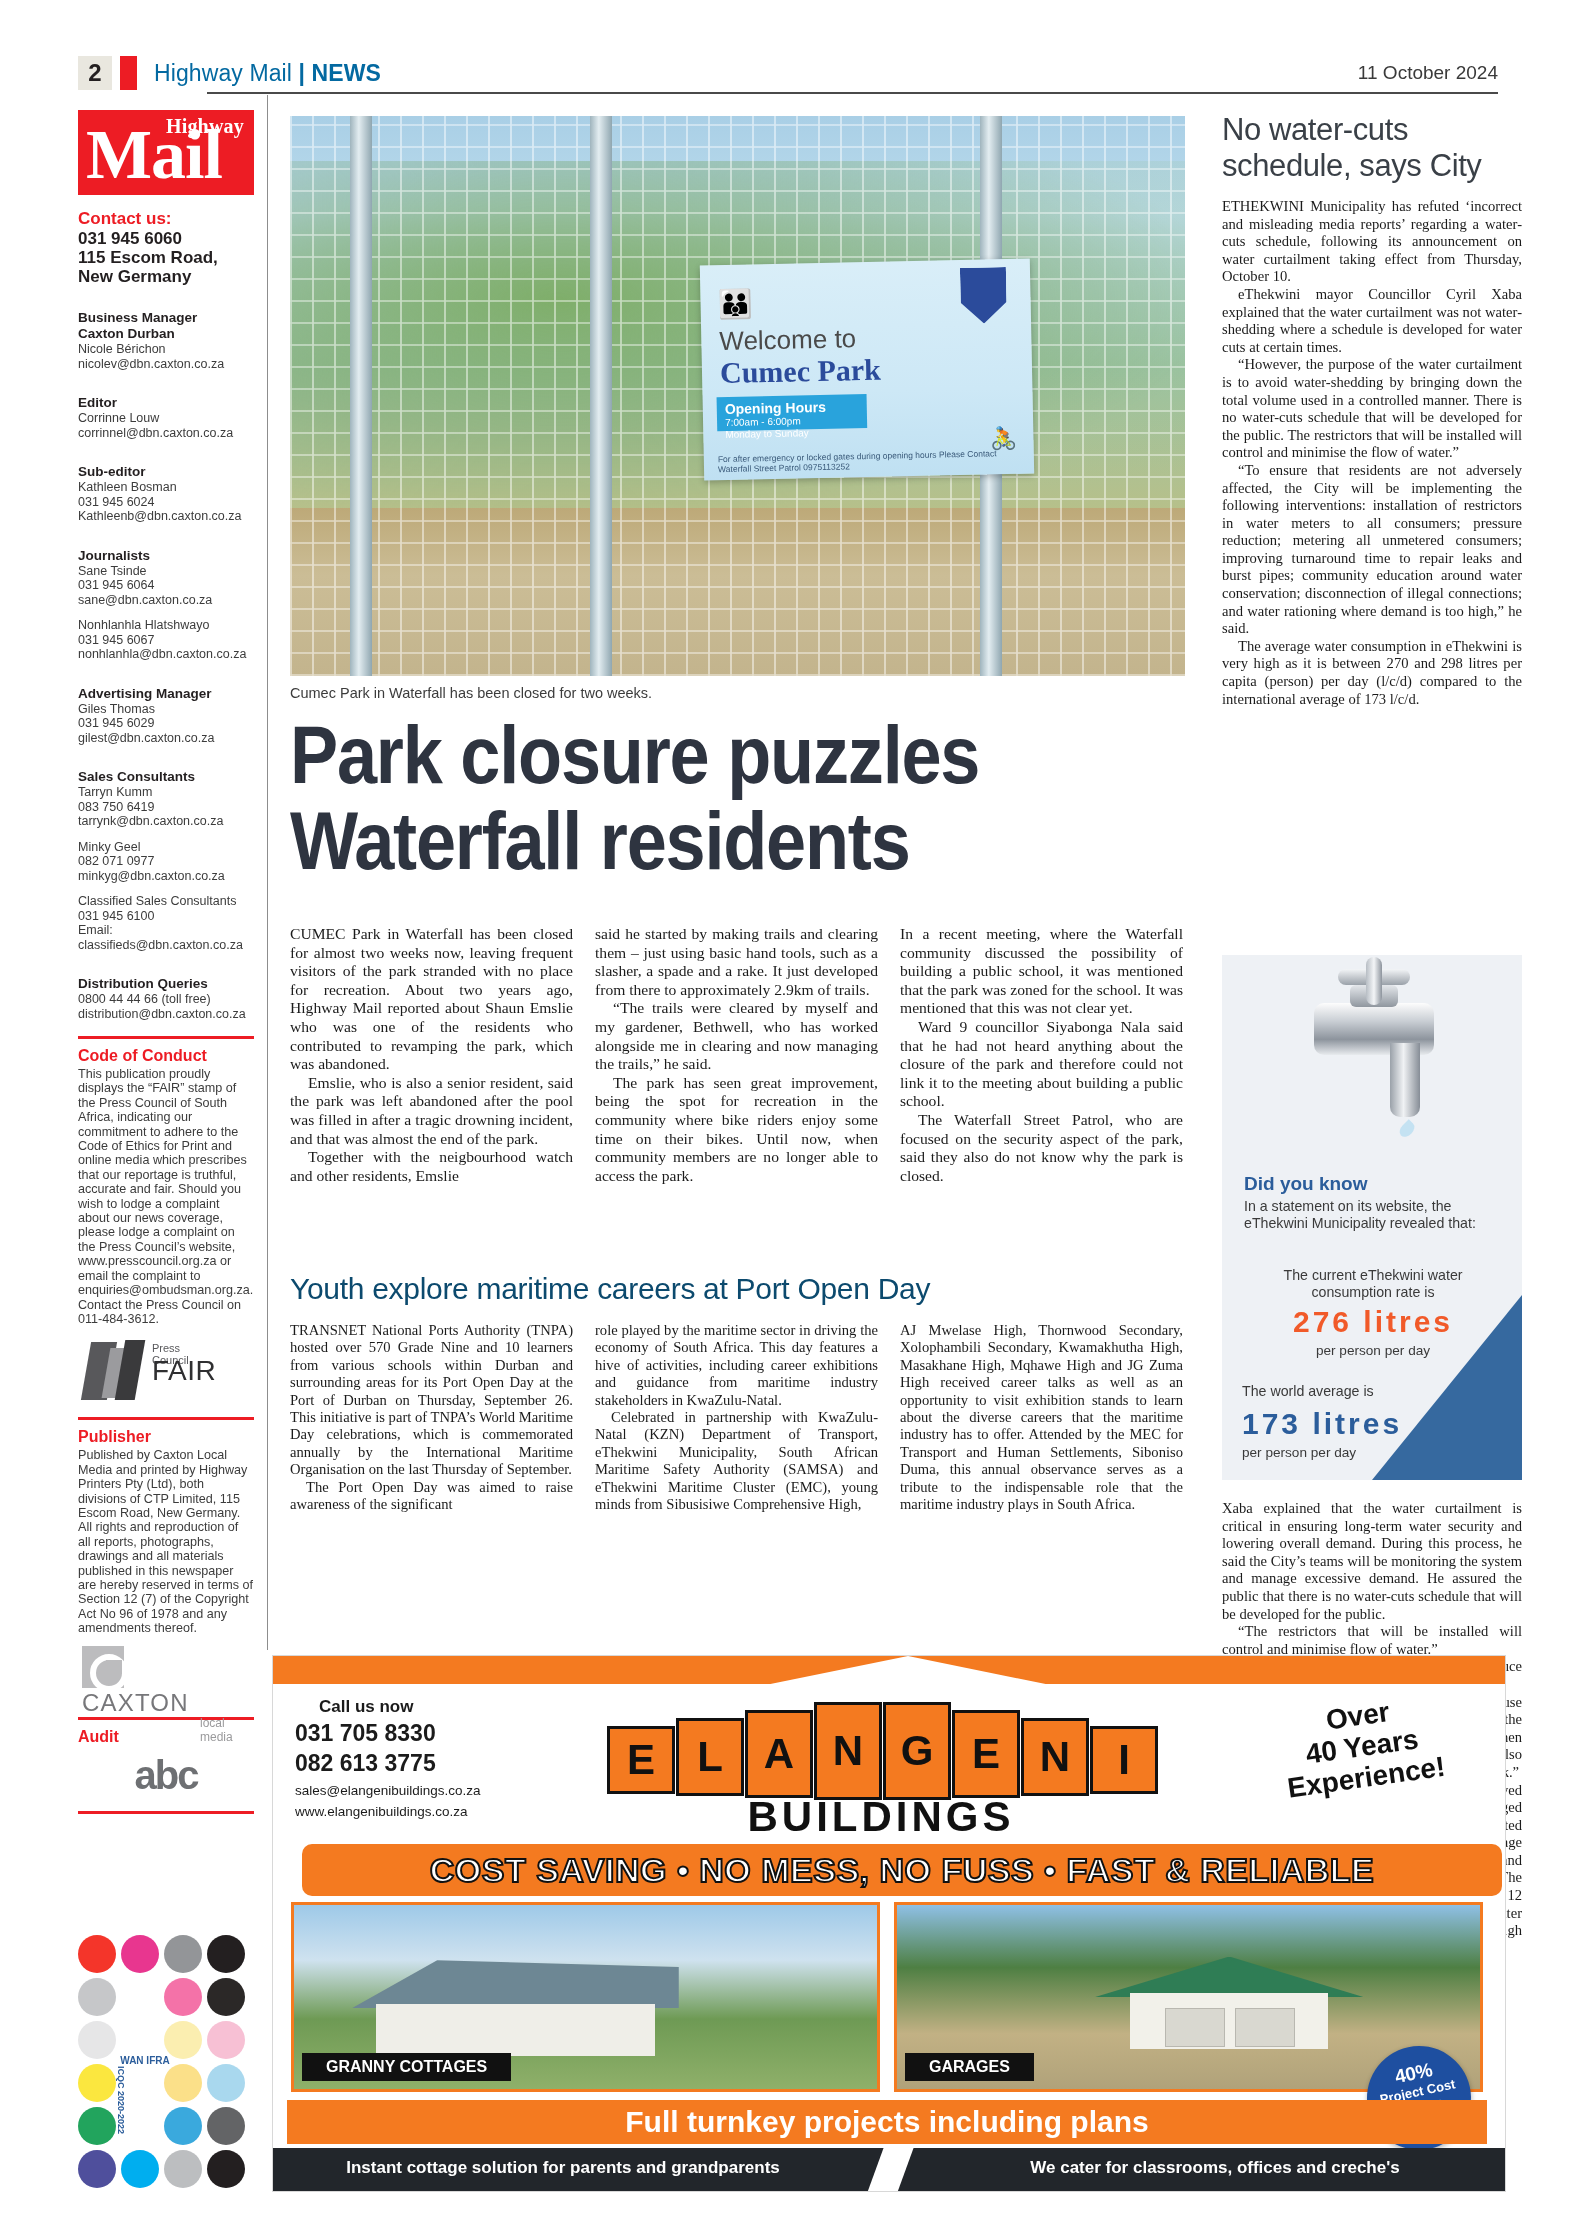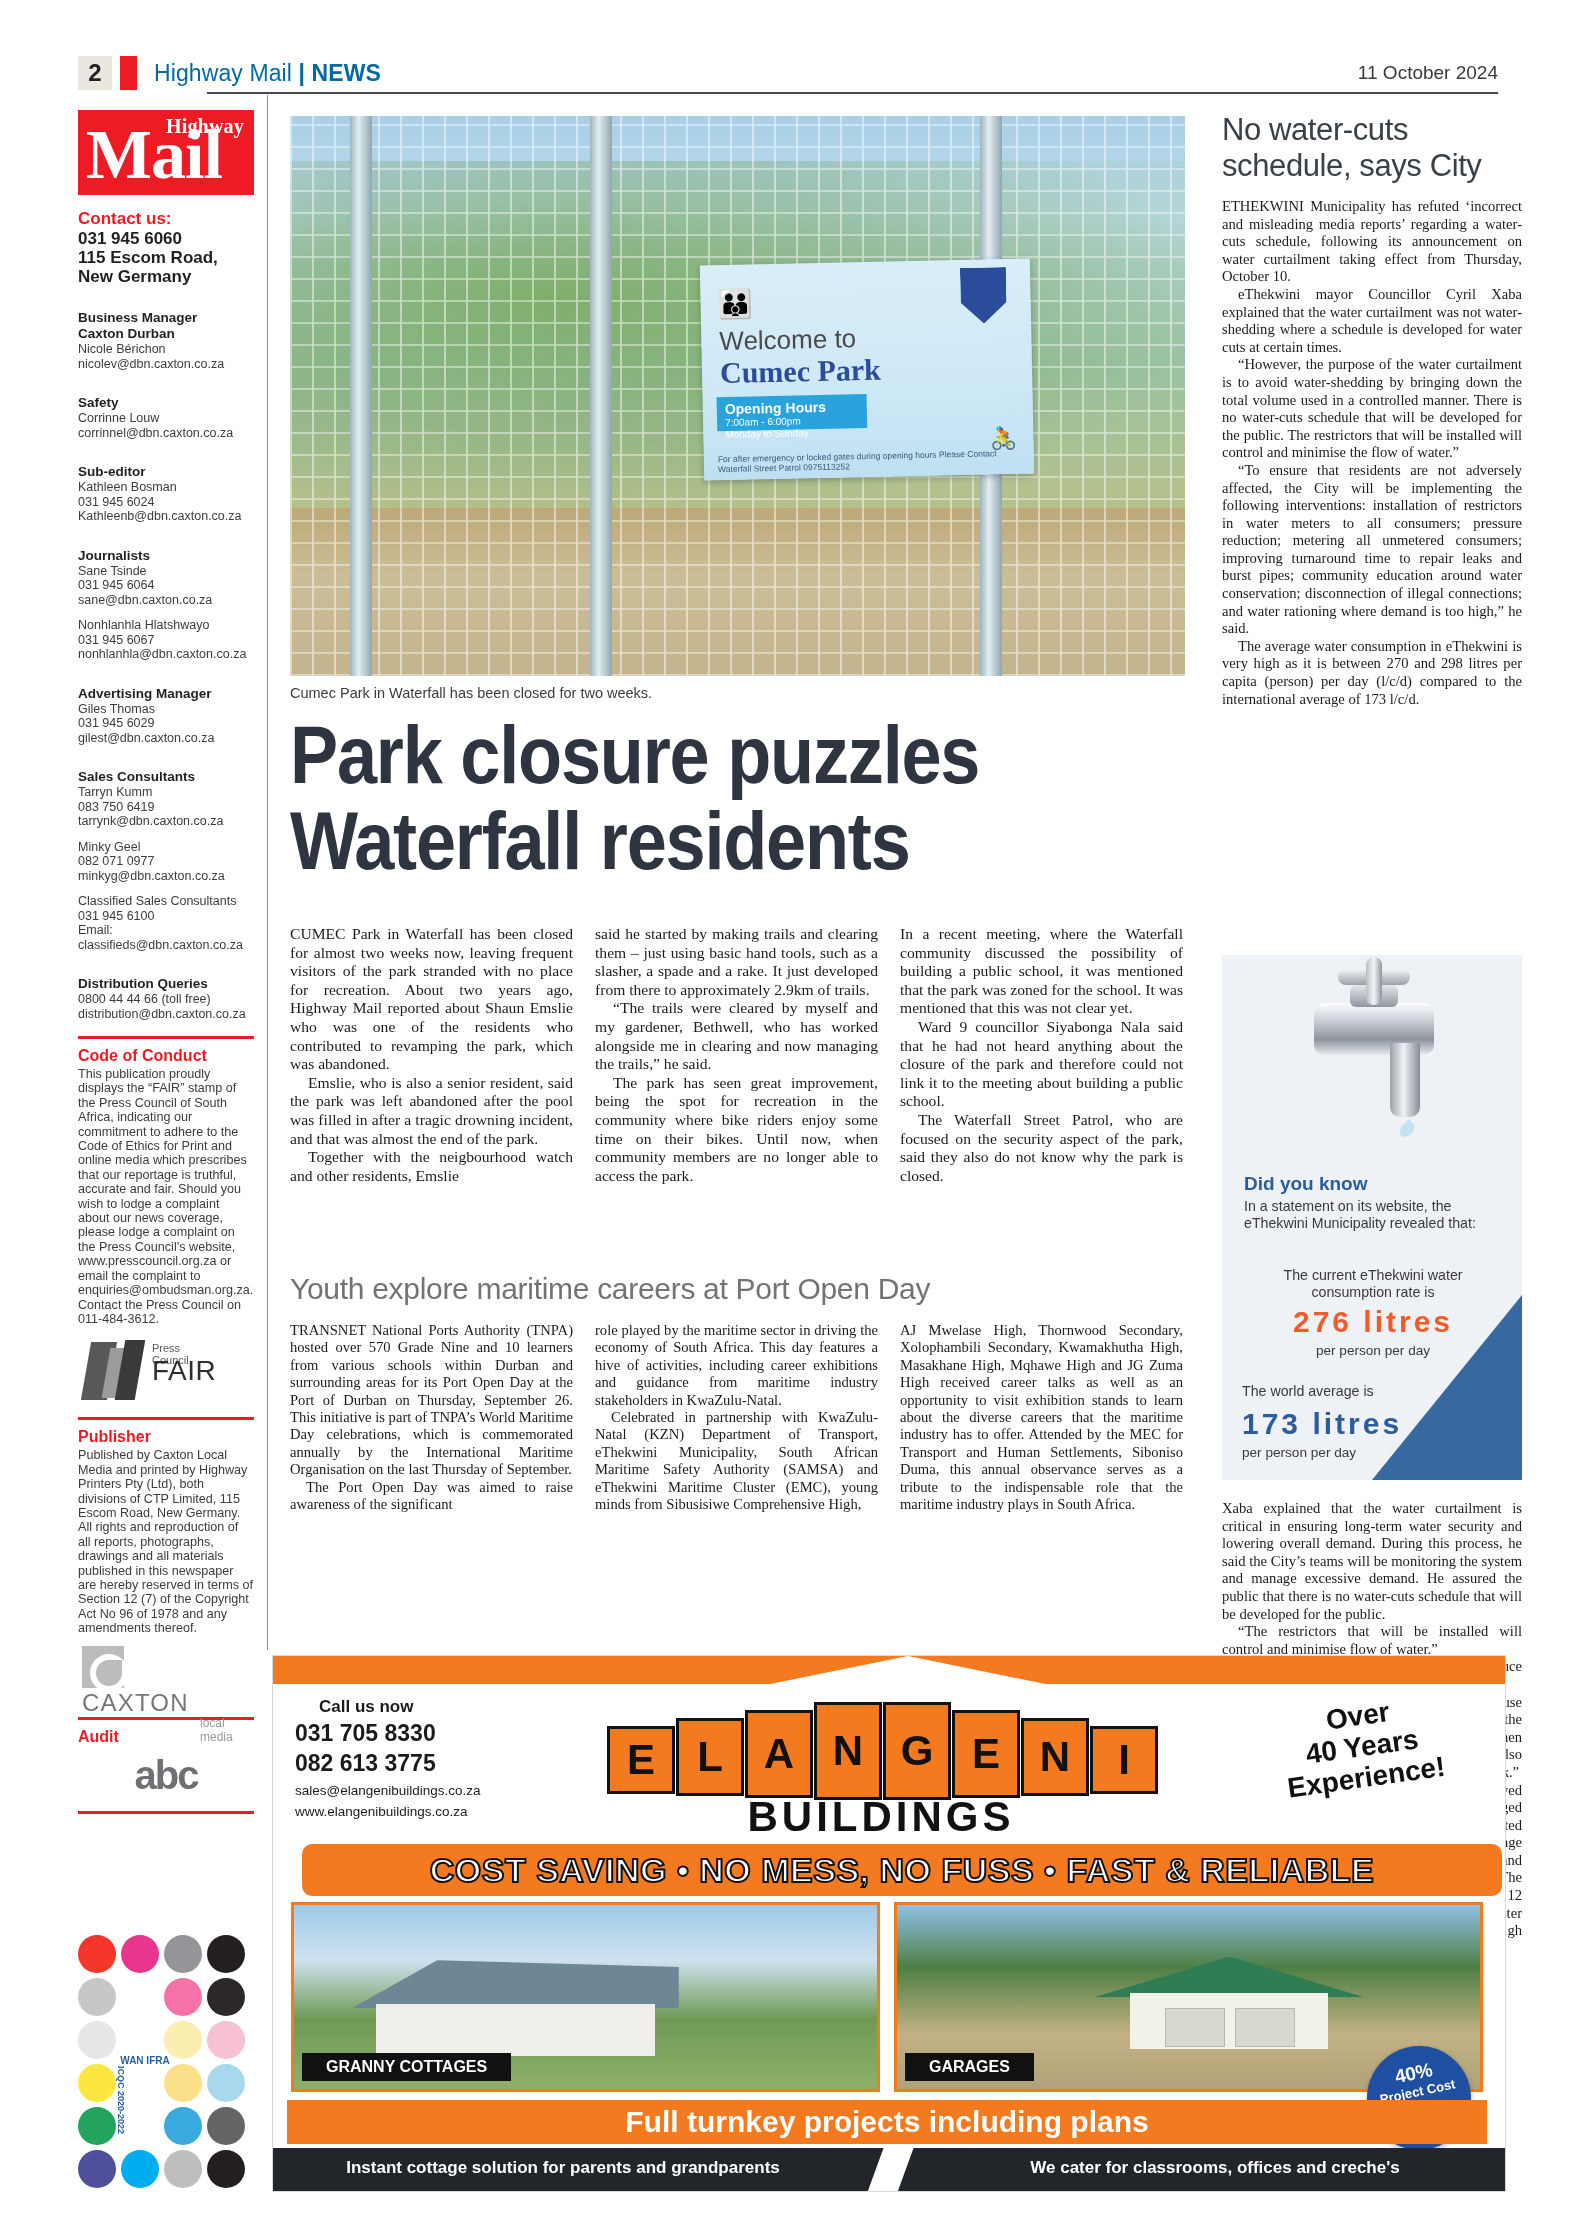--- a/index.html
+++ b/index.html
@@ -114,21 +114,21 @@
   
   .art1{position:absolute;left:290px;top:925px;width:895px;
      display:flex;gap:22px;}
   .art1 .col{width:283px;font:400 15.6px/18.6px "Liberation Serif",serif;color:#1b1b1b;
      text-align:justify;}
   .art1 .col p{margin:0;text-indent:18px;}
   .art1 .col p.first{text-indent:0;}
 
   
   .head2{position:absolute;left:290px;top:1272px;width:900px;
-     font:400 30px/34px "Liberation Sans",sans-serif;color:#737373;letter-spacing:-.3px;}
+     font:400 30px/34px "Liberation Sans",sans-serif;color:#0c4a6e;letter-spacing:-.3px;}
   .art2{position:absolute;left:290px;top:1322px;width:895px;display:flex;gap:22px;}
   .art2 .col{width:283px;font:400 14.6px/17.4px "Liberation Serif",serif;color:#1b1b1b;text-align:justify;}
   .art2 .col p{margin:0;text-indent:16px;}
   .art2 .col p.first{text-indent:0;}
 
   
   .rcol{position:absolute;left:1222px;top:112px;width:300px;}
   .r-head{font:400 31px/36px "Liberation Sans",sans-serif;color:#3a4047;letter-spacing:-.4px;}
   .r-body{margin-top:14px;font:400 14.6px/17.6px "Liberation Serif",serif;color:#1b1b1b;text-align:justify;}
   .r-body p{margin:0;text-indent:16px;}
@@ -254,21 +254,21 @@
       <div class="sb-bold">New Germany</div>
     </div>
 
     <div id="staff-list">
         <div class="sb-gap"></div>
         <div class="sb-hd">Business Manager</div>
         <div class="sb-hd" style="margin-top: 0px;">Caxton Durban</div>
         <div class="sb-txt">Nicole Bérichon</div>
         <div class="sb-txt">nicolev@dbn.caxton.co.za</div>
         <div class="sb-gap"></div>
-        <div class="sb-hd">Safety</div>
+        <div class="sb-hd">Editor</div>
         <div class="sb-txt">Corrinne Louw</div>
         <div class="sb-txt">corrinnel@dbn.caxton.co.za</div>
         <div class="sb-gap"></div>
         <div class="sb-hd">Sub-editor</div>
         <div class="sb-txt">Kathleen Bosman</div>
         <div class="sb-txt">031 945 6024</div>
         <div class="sb-txt">Kathleenb@dbn.caxton.co.za</div>
         <div class="sb-gap"></div>
         <div class="sb-hd">Journalists</div>
         <div class="sb-txt">Sane Tsinde</div>

